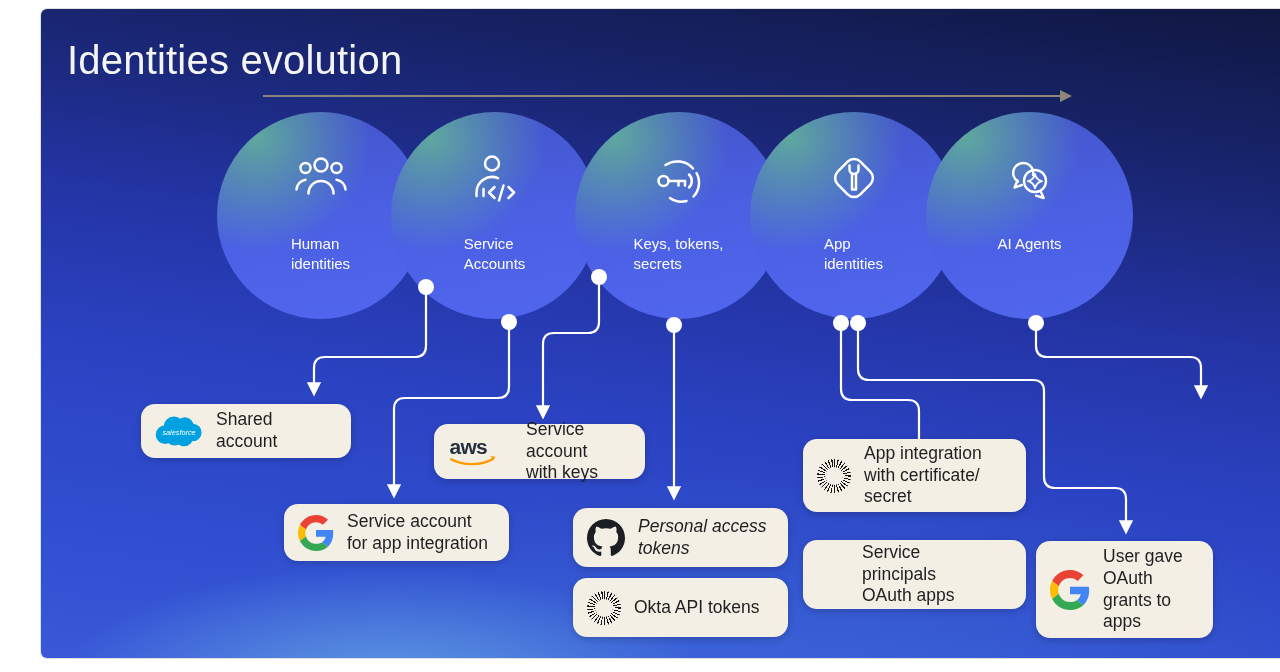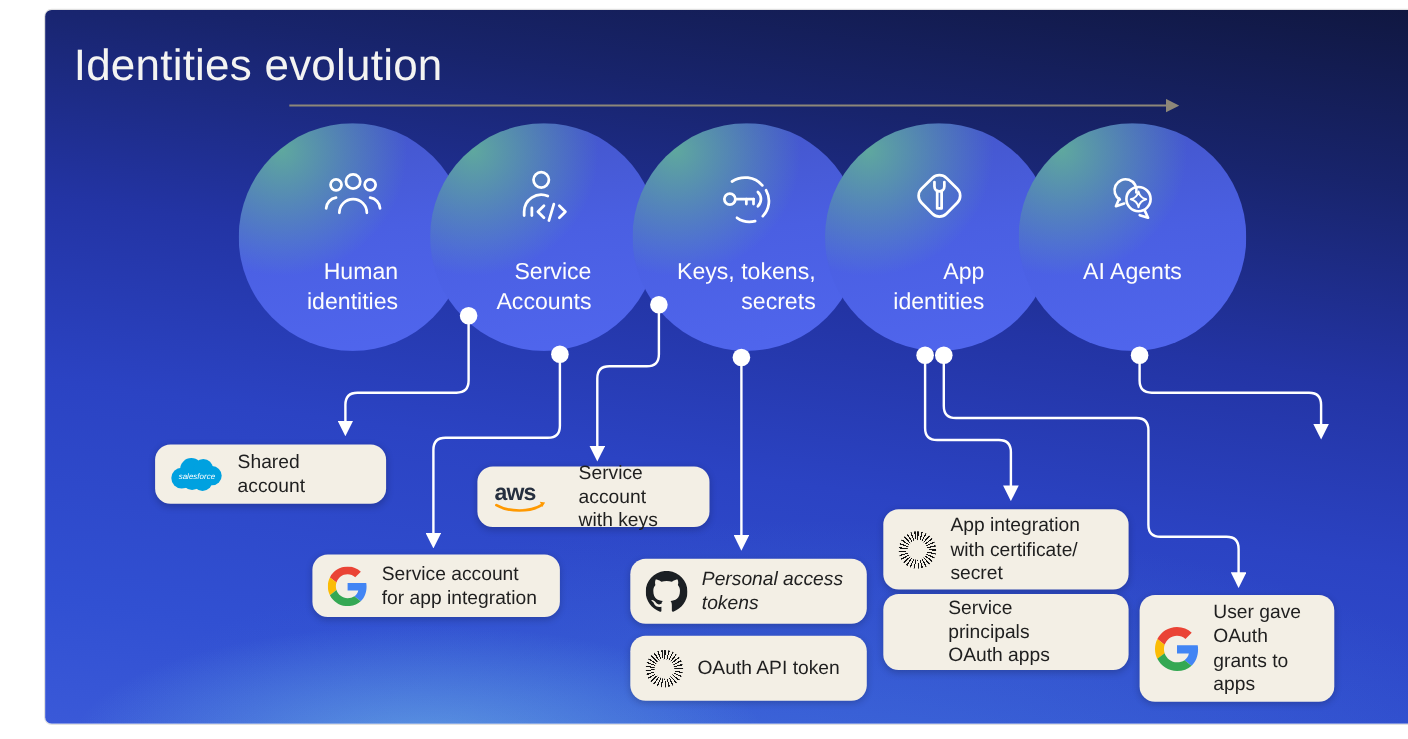--- a/index.html
+++ b/index.html
@@ -28,40 +28,40 @@
       radial-gradient(circle at 19% 12%, rgba(96,172,156,0.95) 0%, rgba(96,172,156,0) 46%),
       linear-gradient(172deg,#4355c8 0%,#4a5fe2 48%,#5066ee 100%);
   }
   .stage-1{left:186px;z-index:1}
   .stage-2{left:360px;z-index:2}
   .stage-3{left:544px;z-index:3}
   .stage-4{left:719px;z-index:4}
   .stage-5{left:895px;z-index:5}
   .stage-icon{margin-top:40px;height:58px;display:block}
   .stage-label{
-    margin-top:24px;color:#fdfdfd;font-size:21px;line-height:1.3;
-    text-align:right;white-space:pre-line;
+    margin-top:24px;color:#fdfdfd;font-size:15px;line-height:1.3;
+    text-align:left;white-space:pre-line;
   }
 
   
   .connectors{position:absolute;inset:0;width:1280px;height:672px;z-index:6;}
 
   
   .card{
     position:absolute;z-index:7;background:#f3efe5;border-radius:14px;
     display:flex;align-items:center;gap:13px;padding:0 14px;box-sizing:border-box;
     box-shadow:0 2px 7px rgba(0,0,0,0.20);
   }
   .card-label{color:#1f1f1f;font-size:17.5px;line-height:1.24;white-space:pre-line;}
   .card-shared{left:110px;top:404px;width:210px;height:54px;}
   .card-google-sa{left:253px;top:504px;width:225px;height:57px;}
   .card-aws{left:403px;top:424px;width:211px;height:55px;gap:28px;}
   .card-github{left:542px;top:508px;width:215px;height:59px;font-style:italic;}
   .card-okta-token{left:542px;top:578px;width:215px;height:59px;}
-  .card-app-cert{left:772px;top:463px;width:223px;height:73px;}
+  .card-app-cert{left:772px;top:439px;width:223px;height:73px;}
   .card-ms{left:772px;top:540px;width:223px;height:69px;}
   .card-agentforce{left:1072px;top:405px;width:185px;height:58px;}
   .card-google-oauth{left:1005px;top:541px;width:177px;height:97px;}
 
   .logo{flex:0 0 auto;display:flex;align-items:center;justify-content:center;}
 
   
   .okta-burst{width:34px;height:34px;border-radius:50%;position:relative;
     background:repeating-conic-gradient(#161616 0deg 4.5deg, rgba(0,0,0,0) 4.5deg 12.5deg);}
   .okta-burst::after{content:"";position:absolute;inset:8px;border-radius:50%;background:#f3efe5;}
@@ -231,21 +231,21 @@
       <svg width="38" height="38" viewBox="0 0 24 24">
         <path fill="#1b1f23" d="M12 0C5.37 0 0 5.37 0 12c0 5.3 3.438 9.8 8.205 11.387.6.113.82-.26.82-.577v-2.234c-3.338.726-4.033-1.416-4.033-1.416-.546-1.387-1.333-1.756-1.333-1.756-1.09-.745.083-.73.083-.73 1.205.085 1.84 1.237 1.84 1.237 1.07 1.834 2.807 1.304 3.492.997.108-.775.418-1.305.762-1.605-2.665-.305-5.467-1.334-5.467-5.93 0-1.31.468-2.38 1.235-3.22-.123-.303-.535-1.524.117-3.176 0 0 1.008-.322 3.3 1.23.957-.266 1.983-.4 3.003-.404 1.02.005 2.047.138 3.006.404 2.29-1.552 3.297-1.23 3.297-1.23.653 1.653.24 2.874.118 3.176.77.84 1.233 1.91 1.233 3.22 0 4.61-2.807 5.625-5.48 5.92.43.372.814 1.102.814 2.222v3.293c0 .32.216.694.825.576C20.565 21.796 24 17.3 24 12c0-6.63-5.37-12-12-12z"></path>
       </svg>
     </span>
     <div class="card-label">Personal access
 tokens</div>
   </div>
 
   <div class="card card-okta-token">
     <span class="logo okta-burst"></span>
-    <div class="card-label">OAuth API token</div>
+    <div class="card-label">Okta API tokens</div>
   </div>
 
   <div class="card card-app-cert">
     <span class="logo okta-burst"></span>
     <div class="card-label">App integration
 with certificate/
 secret</div>
   </div>
 
   <div class="card card-ms">

